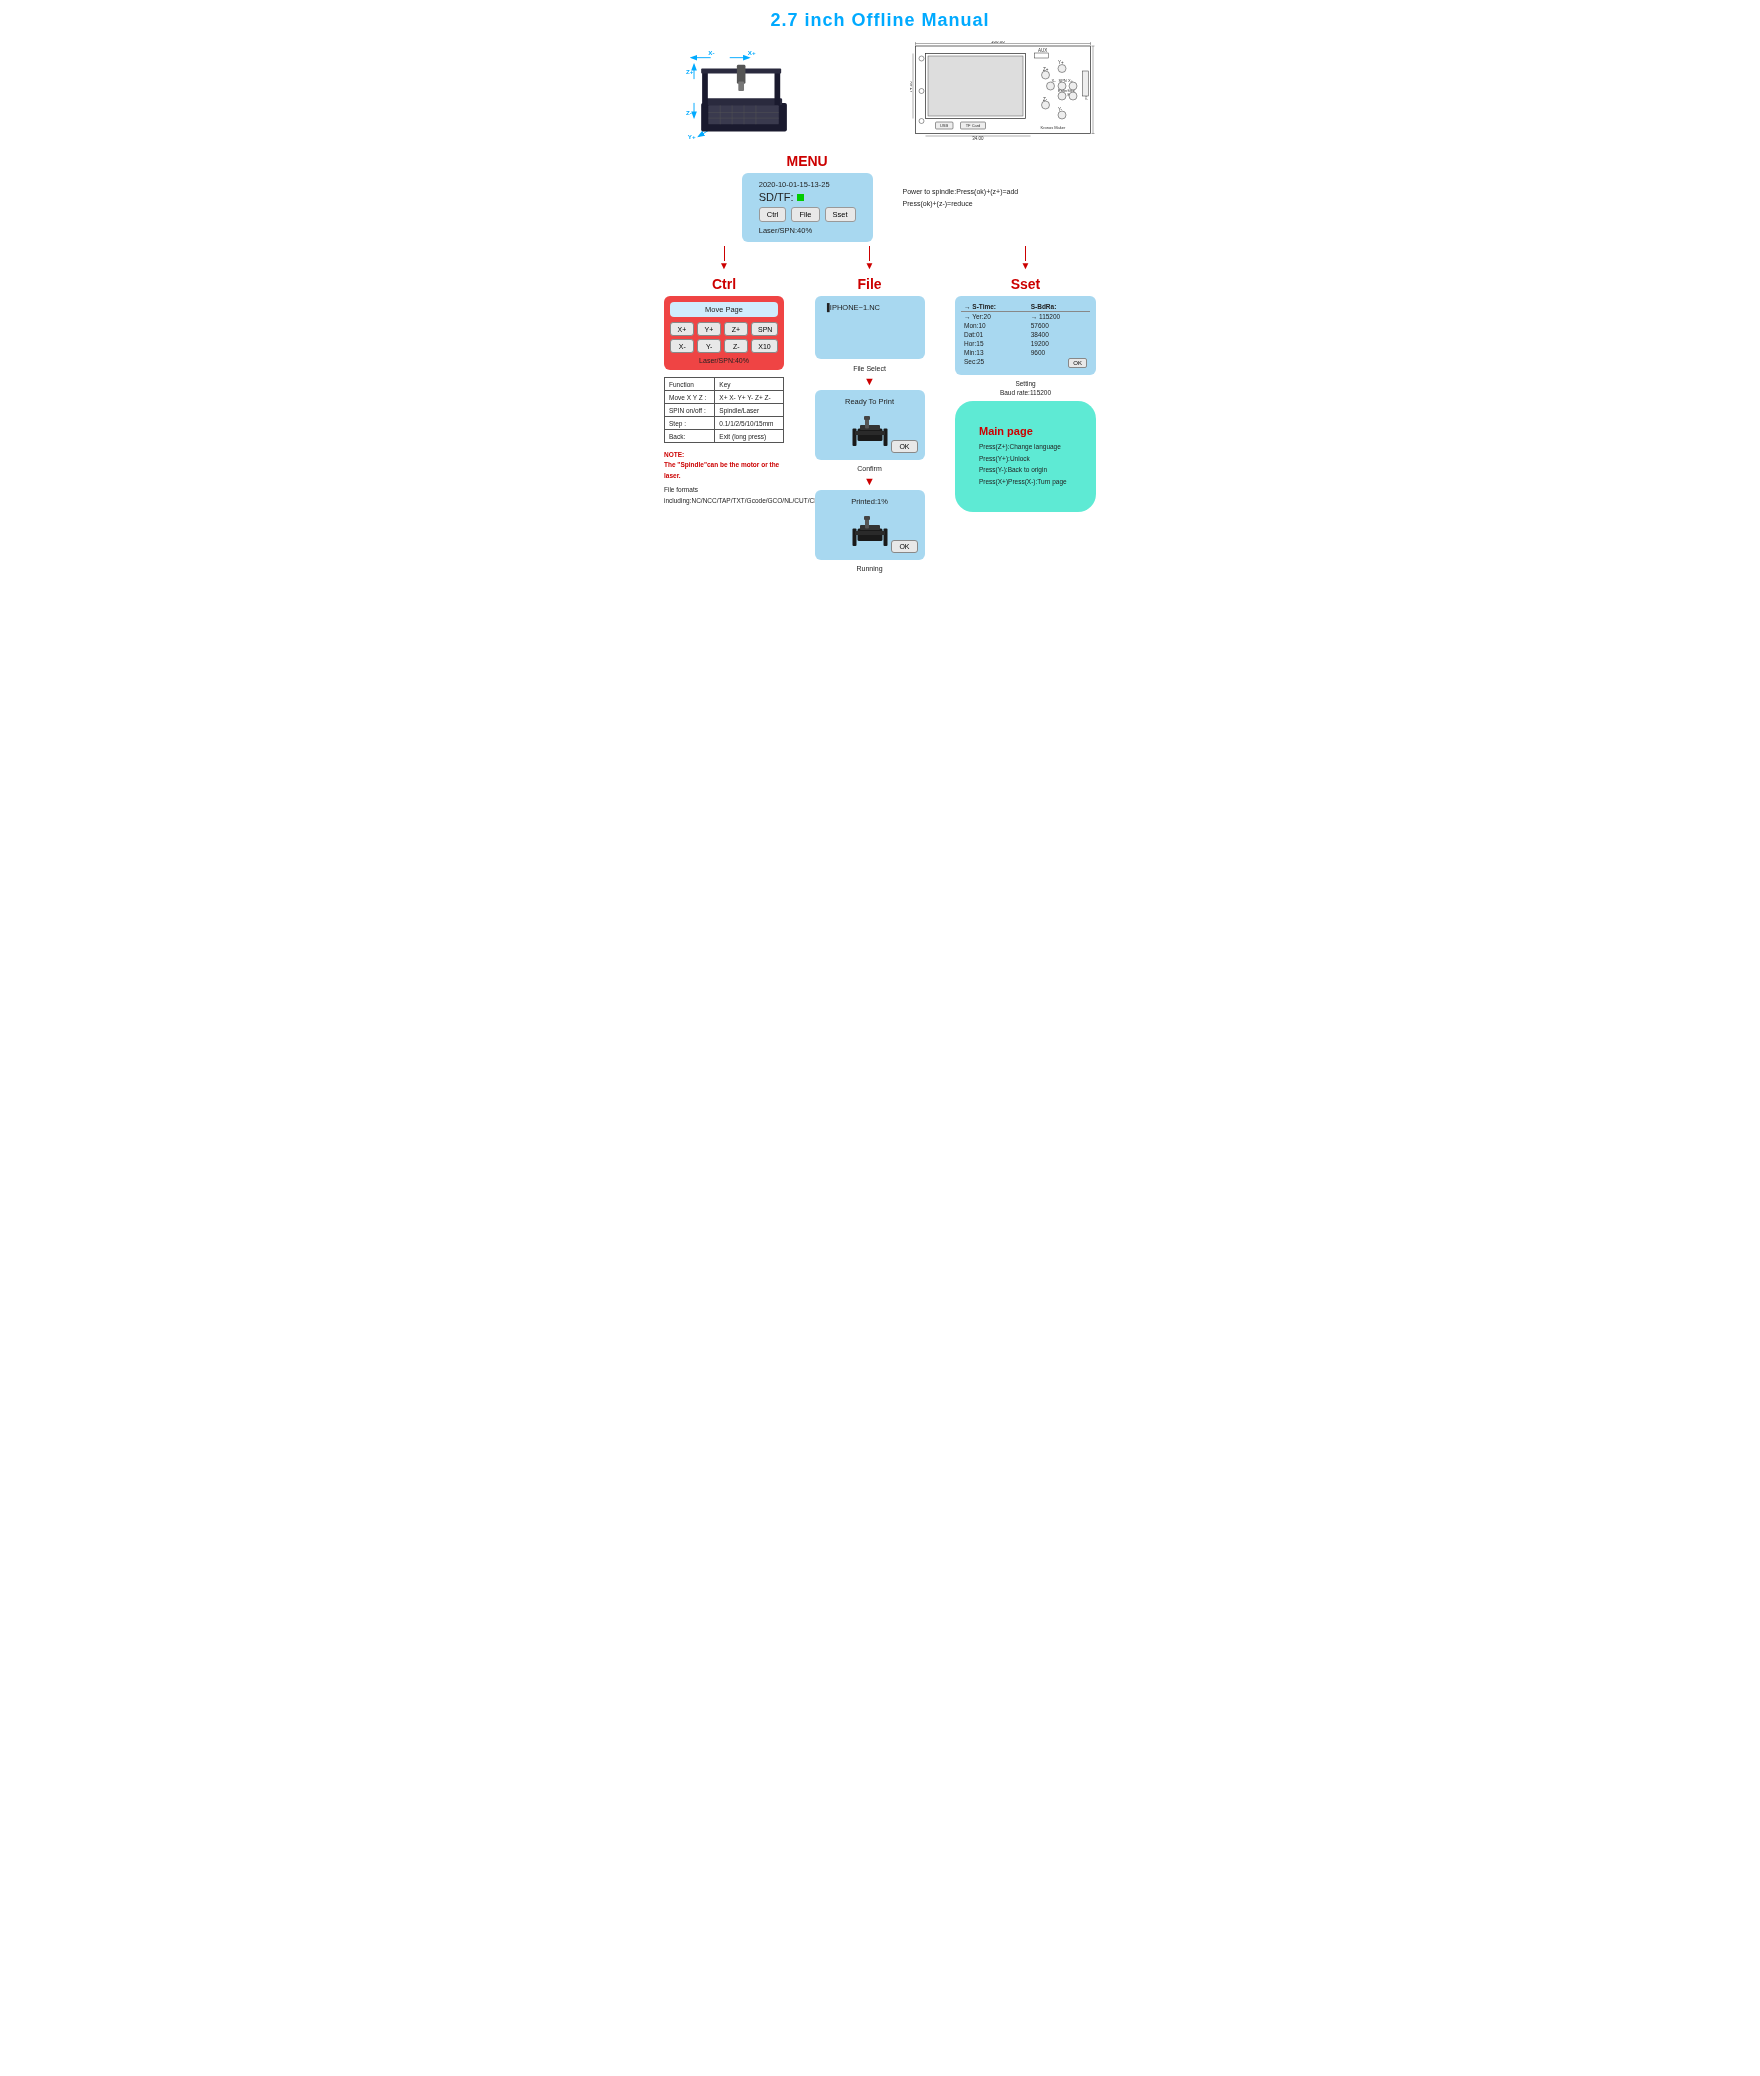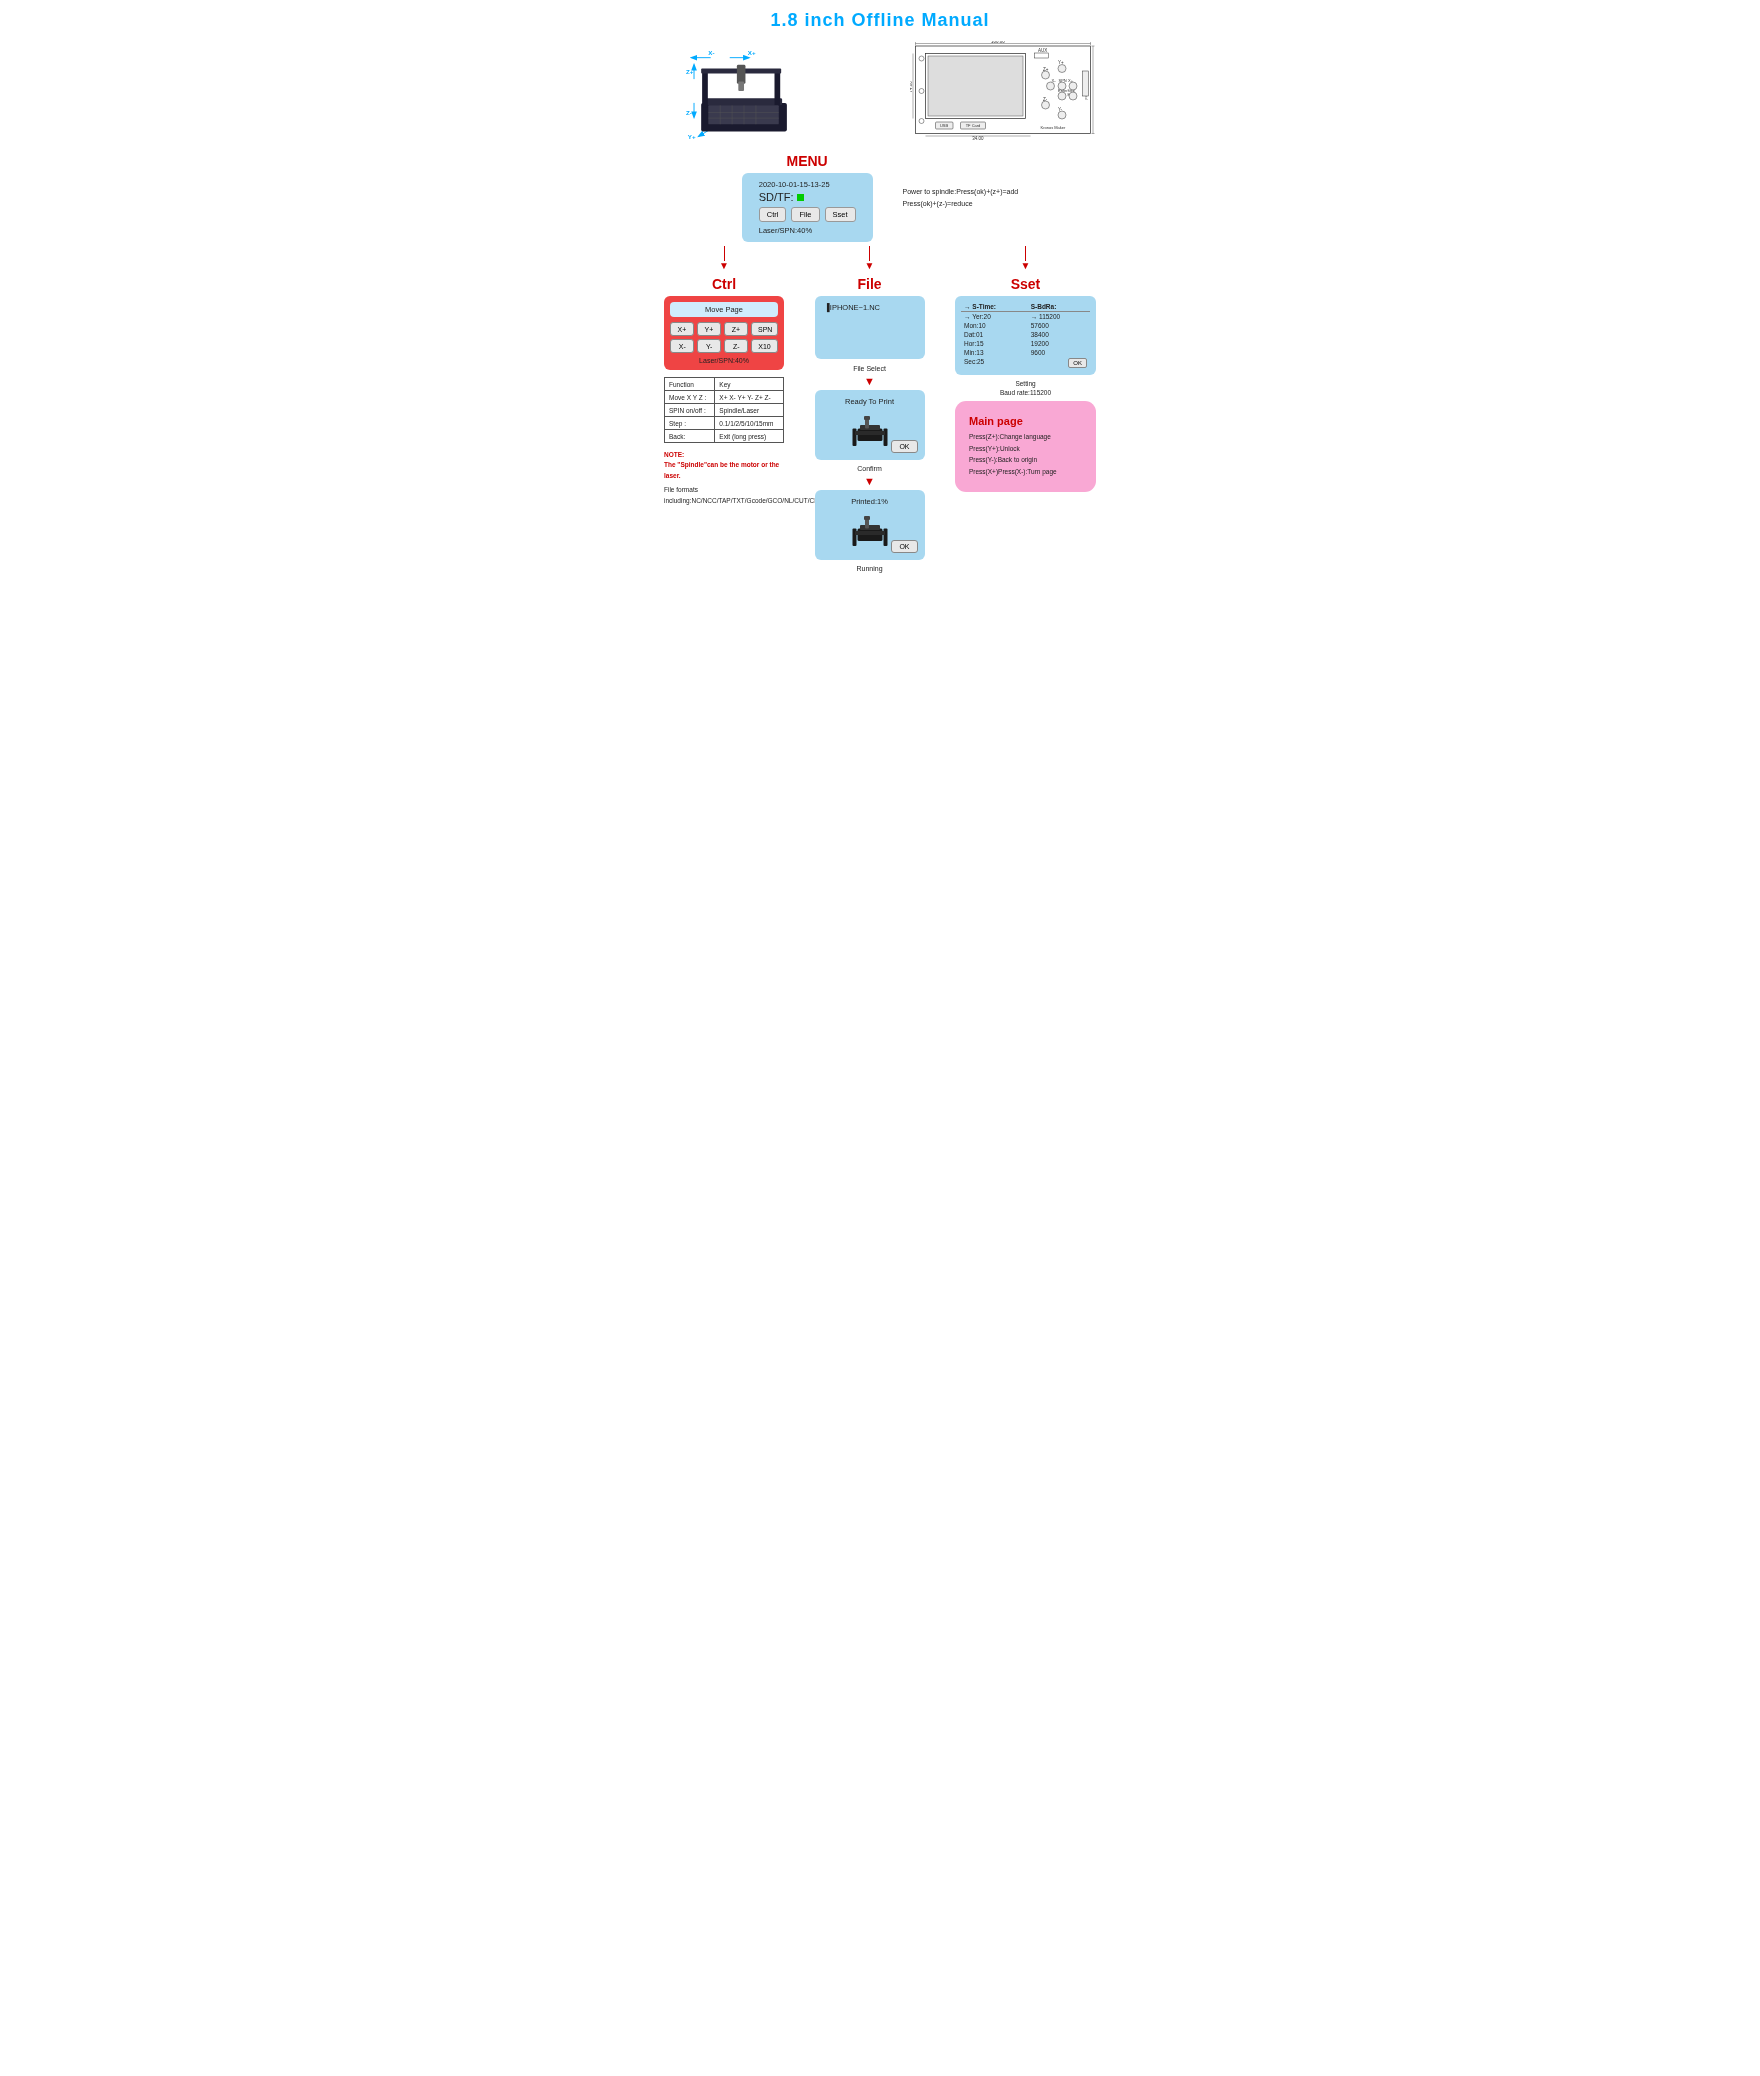--- a/index.html
+++ b/index.html
@@ -325,23 +325,23 @@
       margin-bottom: 2px;
     }
 
     .sset-baud {
       text-align: center;
       font-size: 6.5px;
     }
 
     
     .main-page-box {
-      background: #f9a8d4;
-      border-radius: 11px;
-      padding: 14px;
+      background: #5eead4;
+      border-radius: 18px;
+      padding: 24px;
       margin-top: 5px;
     }
 
     .main-page-title {
       font-size: 11px;
       font-weight: bold;
       color: #cc0000;
       margin-bottom: 4px;
     }
 
@@ -383,21 +383,21 @@
       padding: 7px 10px;
       width: 110px;
       margin-bottom: 2px;
       position: relative;
       min-height: 70px;
     }
   </style>
 </head>
 <body>
 
-<h1 class="page-title">1.8 inch  Offline Manual</h1>
+<h1 class="page-title">2.7 inch  Offline Manual</h1>
 
 <div class="top-section">
 
   <div class="machine-diagram">
     <svg class="cnc-machine" viewBox="0 0 280 210">
 
       <defs>
         <marker id="arrowBlue" markerWidth="8" markerHeight="8" refX="6" refY="3" orient="auto">
           <path d="M0,0 L0,6 L8,3 z" fill="#00aaff"></path>
         </marker>

